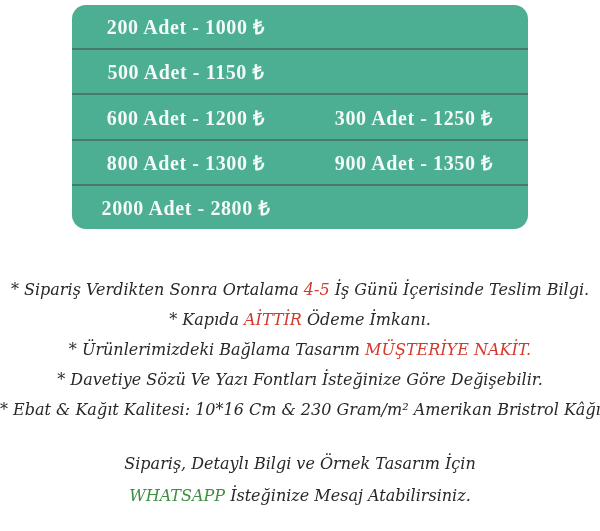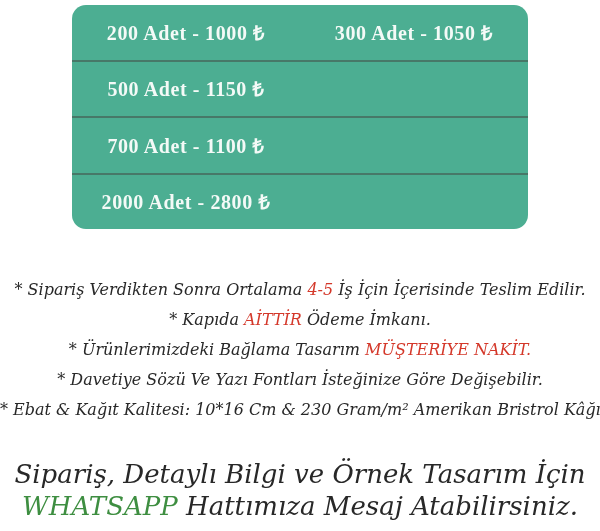--- a/index.html
+++ b/index.html
@@ -52,52 +52,56 @@
     font-style: italic;
     color: var(--note-text);
     font-size: 16px;
   }
   .note-line { line-height: 30px; white-space: nowrap; }
   .seg-red { color: var(--accent-red); }
   .seg-green { color: var(--accent-green); }
 
   
   .footer {
-    margin-top: 33px;
+    margin-top: 23px;
     text-align: center;
     font-family: "DejaVu Serif", serif;
     font-style: italic;
     color: var(--note-text);
-    font-size: 26px;
+    font-size: 16px;
   }
   .footer-line { line-height: 32px; white-space: nowrap; }
 </style>
 </head>
 <body>
 
 <div class="page">
   <div class="price-table">
       <div class="price-row">
         <div class="price-cell">200 Adet - 1000 ₺</div>
-        <div class="price-cell">300 Adet - 1050 ₺</div>
       </div>
       <div class="price-row">
         <div class="price-cell">500 Adet - 1150 ₺</div>
       </div>
       <div class="price-row">
-        <div class="price-cell">700 Adet - 1100 ₺</div>
+        <div class="price-cell">600 Adet - 1200 ₺</div>
+        <div class="price-cell">300 Adet - 1250 ₺</div>
+      </div>
+      <div class="price-row">
+        <div class="price-cell">800 Adet - 1300 ₺</div>
+        <div class="price-cell">900 Adet - 1350 ₺</div>
       </div>
       <div class="price-row">
         <div class="price-cell">2000 Adet - 2800 ₺</div>
       </div>
     </div>
   <div class="notes">
-      <div class="note-line"><span>* Sipariş Verdikten Sonra Ortalama </span><span class="seg-red">4-5</span><span> İş İçin İçerisinde Teslim Edilir.</span></div>
+      <div class="note-line"><span>* Sipariş Verdikten Sonra Ortalama </span><span class="seg-red">4-5</span><span> İş Günü İçerisinde Teslim Bilgi.</span></div>
       <div class="note-line"><span>* Kapıda </span><span class="seg-red">AİTTİR</span><span> Ödeme İmkanı.</span></div>
       <div class="note-line"><span>* Ürünlerimizdeki Bağlama Tasarım </span><span class="seg-red">MÜŞTERİYE NAKİT.</span></div>
       <div class="note-line"><span>* Davetiye Sözü Ve Yazı Fontları İsteğinize Göre Değişebilir.</span></div>
       <div class="note-line"><span>* Ebat &amp; Kağıt Kalitesi: 10*16 Cm &amp; 230 Gram/m² Amerikan Bristrol Kâğıt</span></div>
     </div>
   <div class="footer">
       <div class="footer-line"><span>Sipariş, Detaylı Bilgi ve Örnek Tasarım İçin</span></div>
-      <div class="footer-line"><span class="seg-green">WHATSAPP</span><span> Hattımıza Mesaj Atabilirsiniz.</span></div>
+      <div class="footer-line"><span class="seg-green">WHATSAPP</span><span> İsteğinize Mesaj Atabilirsiniz.</span></div>
     </div>
 </div>
 
 </body></html>

